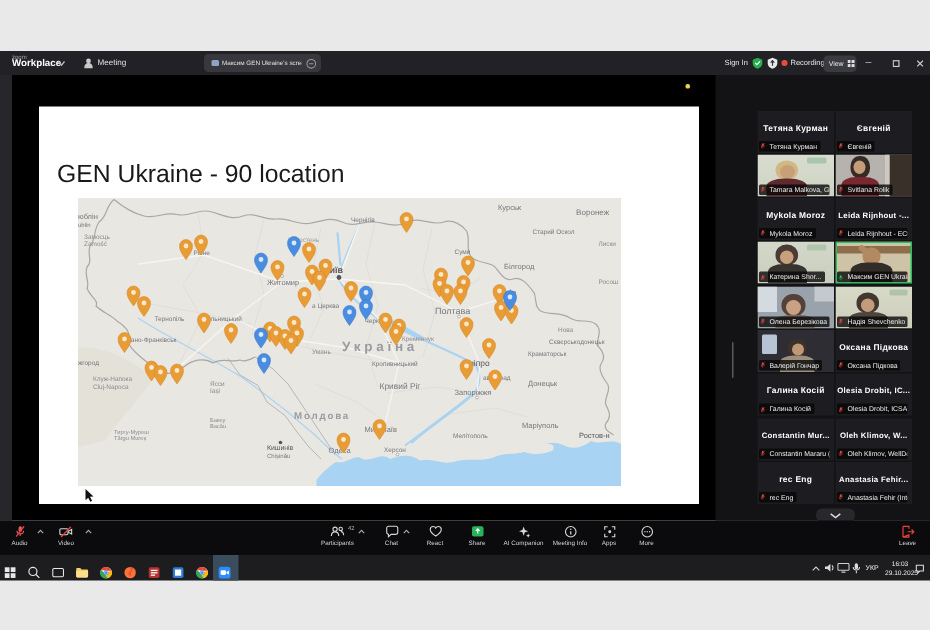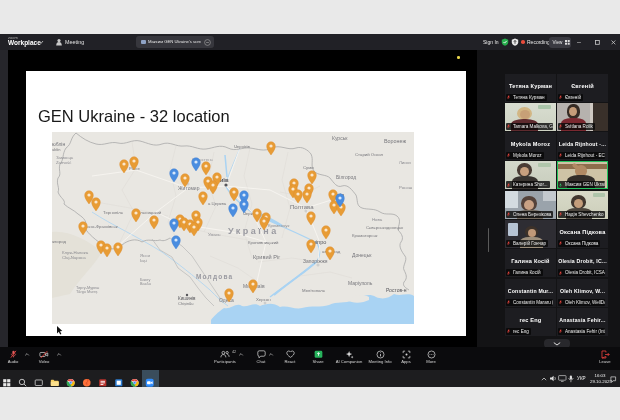--- a/index.html
+++ b/index.html
@@ -65,21 +65,21 @@
         <rect x="0.5" y="0.5" width="3.8" height="3.8" stroke="#ccc" stroke-width="0.8" fill="none"></rect>
       </svg>
   <svg class="abs" style="left:611px;top:6px" width="5" height="5">
         <path d="M0.5,0.5 L4.3,4.3 M4.3,0.5 L0.5,4.3" stroke="#ccc" stroke-width="0.8"></path>
       </svg>
 </div>
 <div class="abs" id="ct">
  <div class="abs" style="left:0;top:0;width:8px;height:297px;background:#26262b"></div>
  <div class="abs" style="left:457px;top:6px;width:2.5px;height:2.5px;background:#e8d44a;border-radius:50%"></div>
  <div class="abs" style="left:26px;top:21px;width:440px;height:265px;background:#fff">
-  <div class="abs" style="left:12px;top:36px;font-size:16.5px;color:#191919">GEN Ukraine - 32 location</div>
+  <div class="abs" style="left:12px;top:36px;font-size:16.5px;color:#191919">GEN Ukraine - 90 location</div>
   <svg class="abs" style="left:26px;top:61px" width="362" height="192" viewBox="52 132 362 192">
    <defs>
     <g id="po">
               <path d="M0,9 C-3.1,4.6 -4.3,2.8 -4.3,0 A4.3,4.3 0 1 1 4.3,0 C4.3,2.8 3.1,4.6 0,9 Z" fill="#e89c35" stroke="#d8882a" stroke-width="0.4"></path>
               <circle cx="0" cy="0" r="1.6" fill="#fbe7cc"></circle>
             </g>
     <g id="pb">
               <path d="M0,9 C-3.1,4.6 -4.3,2.8 -4.3,0 A4.3,4.3 0 1 1 4.3,0 C4.3,2.8 3.1,4.6 0,9 Z" fill="#4a8de0" stroke="#3c7bce" stroke-width="0.4"></path>
               <circle cx="0" cy="0" r="1.6" fill="#d8e8fb"></circle>
             </g>

